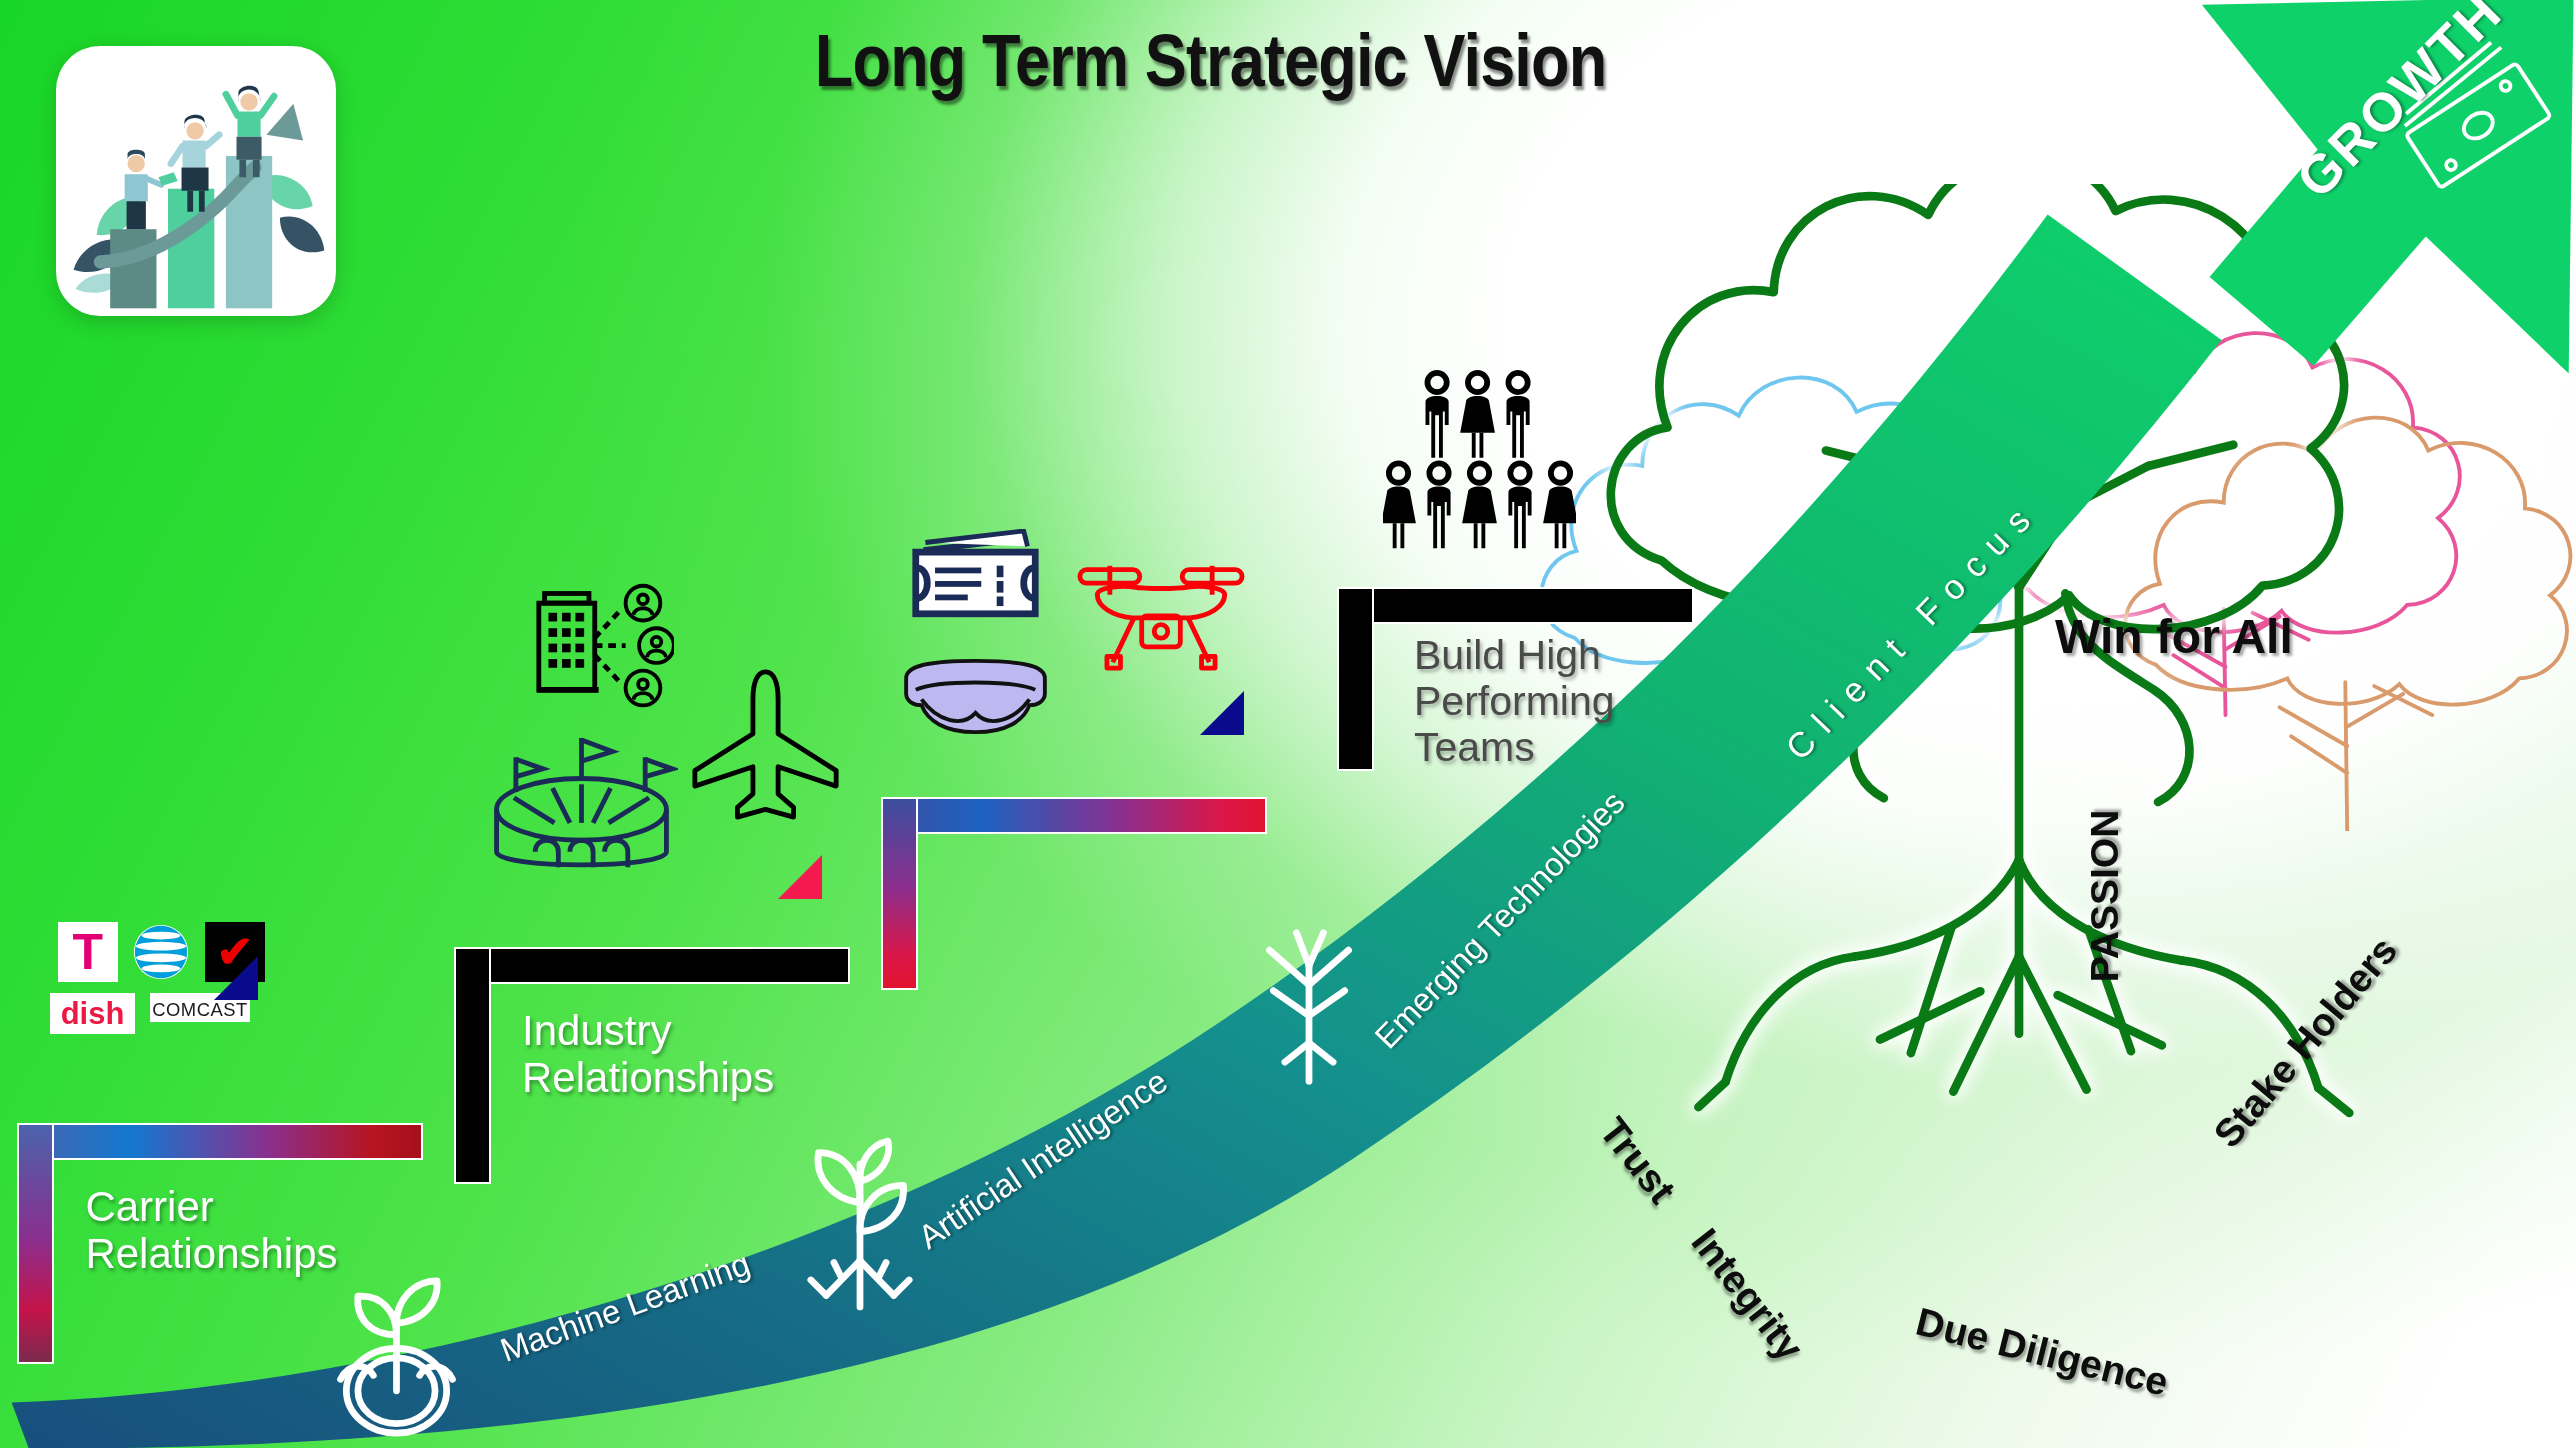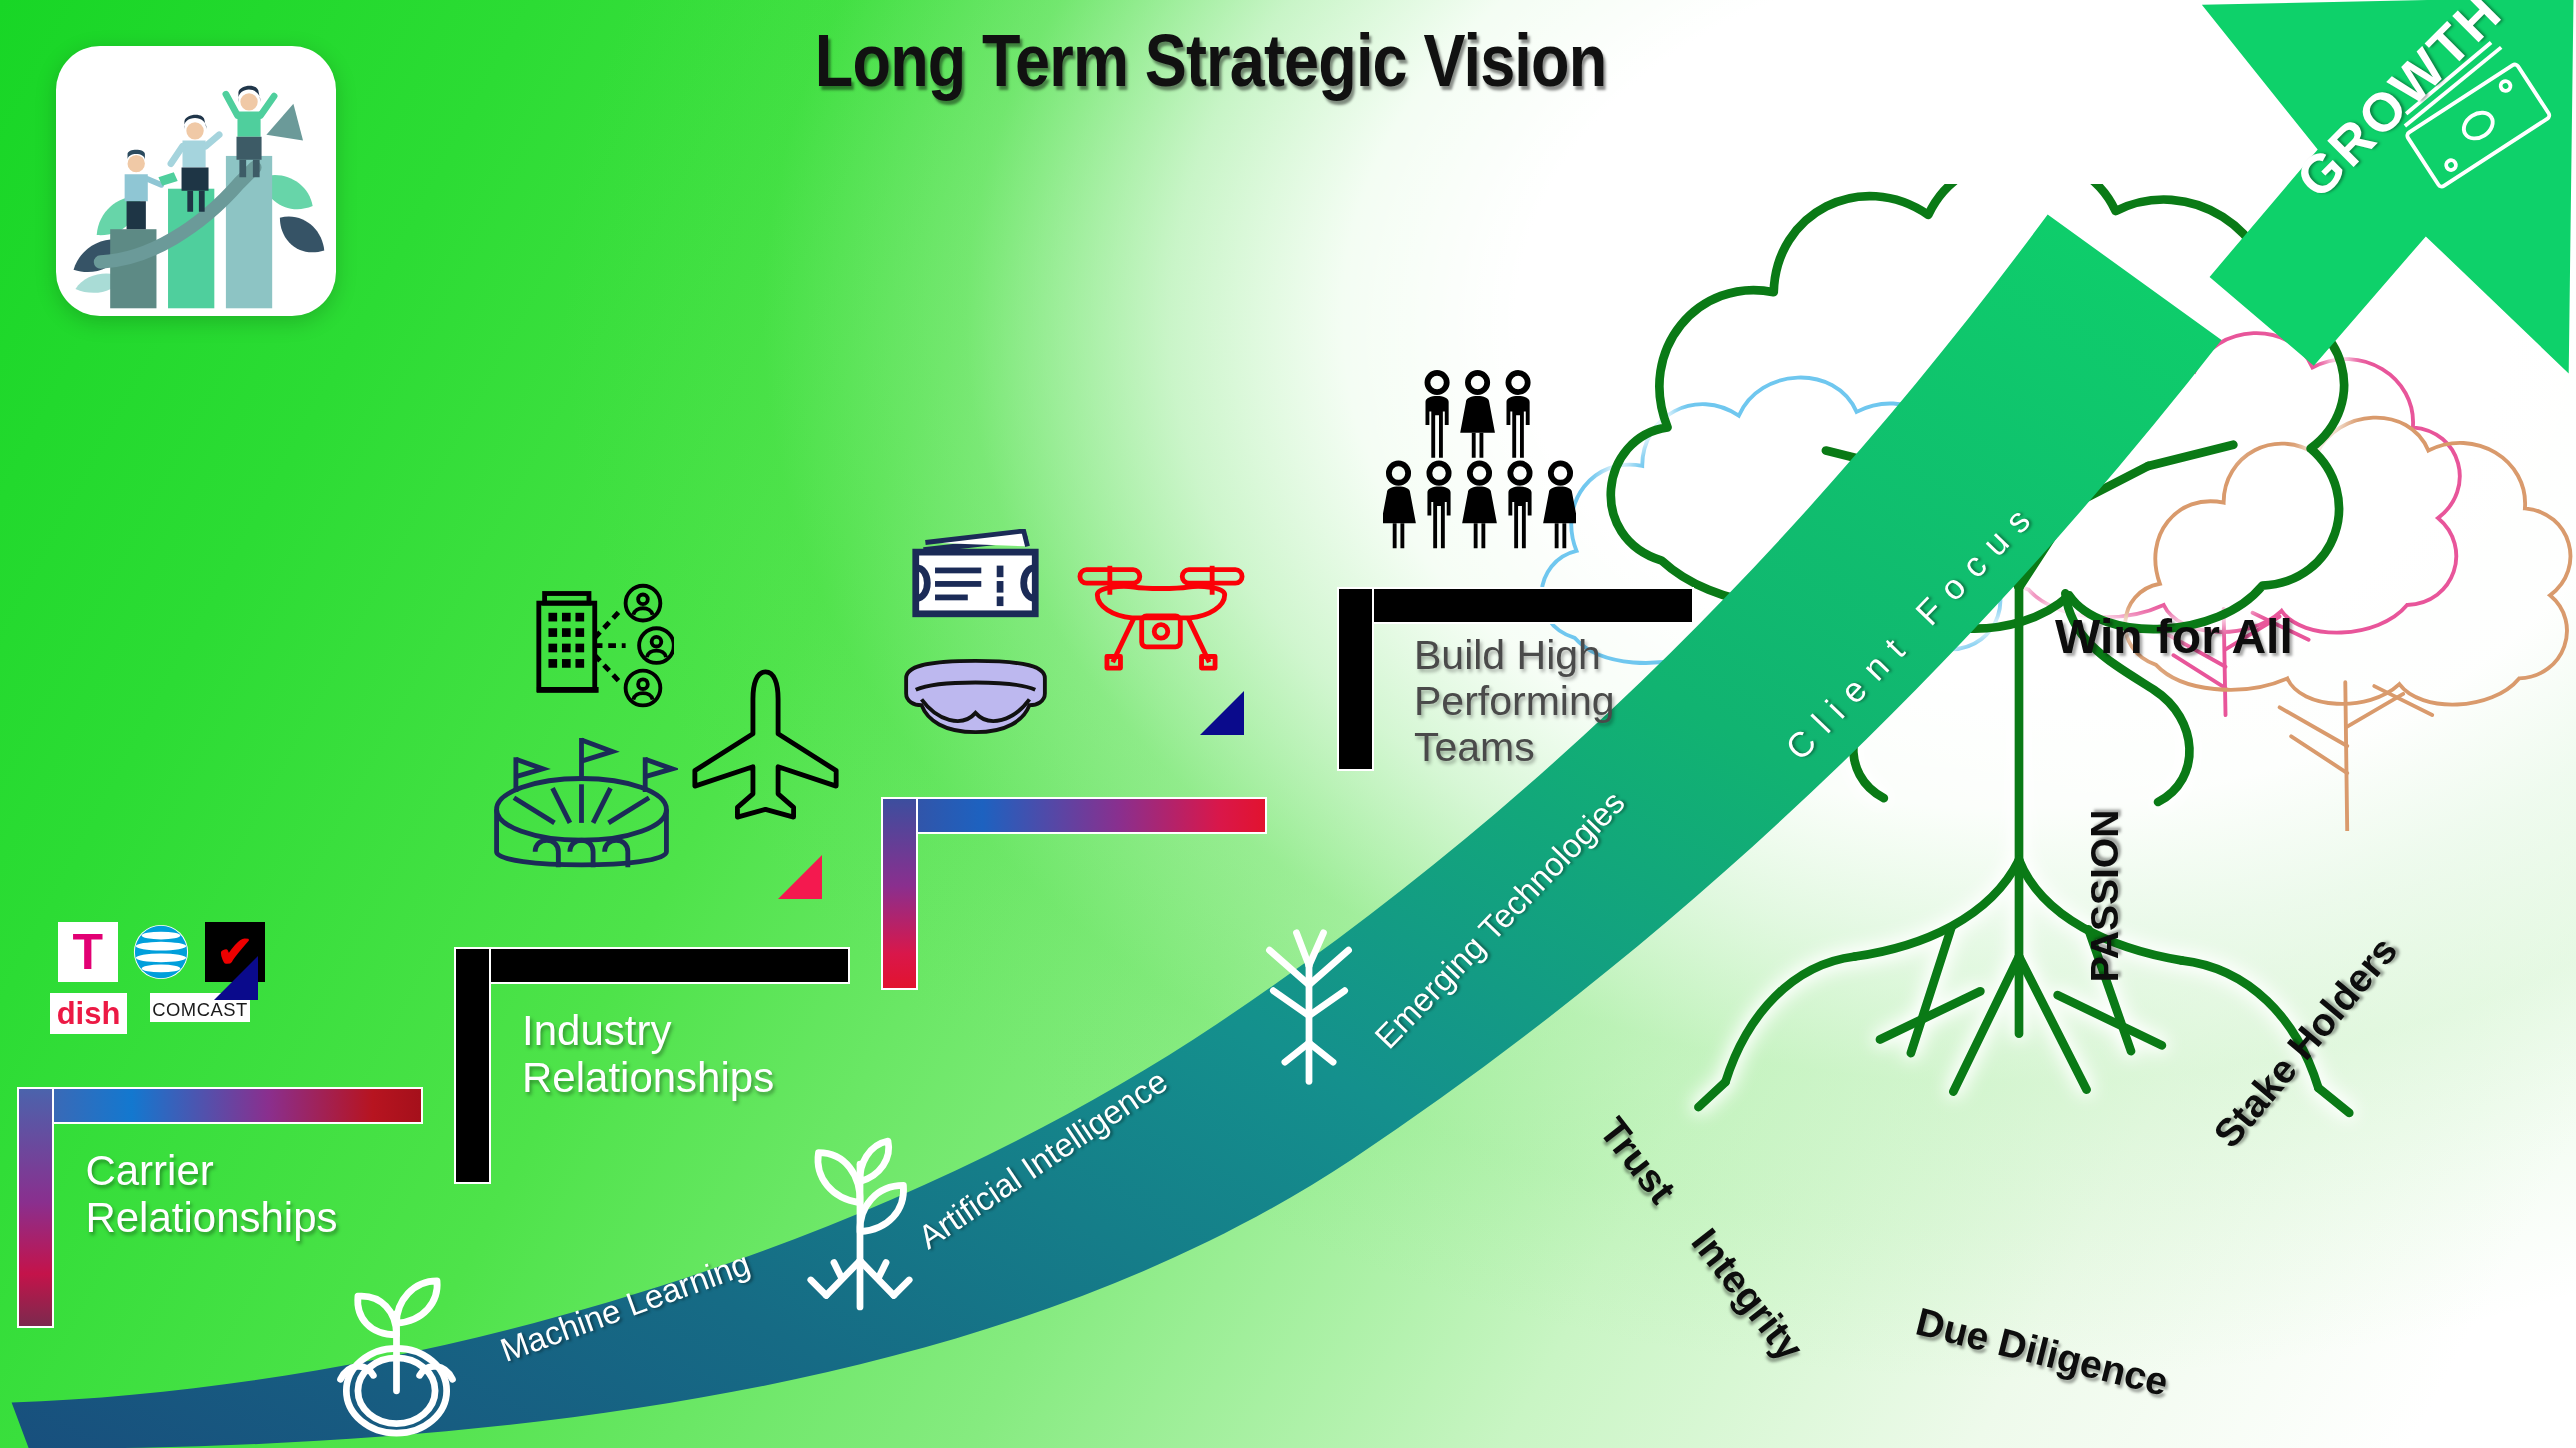--- a/index.html
+++ b/index.html
@@ -317,21 +317,21 @@
       <g fill="#fff">
         <ellipse cx="31" cy="14" rx="20" ry="4"></ellipse>
         <ellipse cx="31" cy="25" rx="26" ry="4.5"></ellipse>
         <ellipse cx="31" cy="37" rx="26" ry="4.5"></ellipse>
         <ellipse cx="31" cy="48" rx="20" ry="4"></ellipse>
       </g>
     </svg>
     <div style="position:absolute;left:155px;top:0;width:60px;height:60px;background:#000;display:flex;align-items:center;justify-content:center;">
       <span style="color:#ee0000;font-size:44px;line-height:1;font-weight:700;">✔</span>
     </div>
-    <div style="position:absolute;left:0px;top:71px;width:77px;height:41px;background:#fff;display:flex;align-items:center;justify-content:center;">
+    <div style="position:absolute;left:0px;top:71px;width:85px;height:41px;background:#fff;display:flex;align-items:center;justify-content:center;">
       <span style="color:#ec1944;font-size:31px;font-weight:700;line-height:1;">dish</span>
     </div>
     <div style="position:absolute;left:100px;top:71px;width:100px;height:29px;background:#fff;display:flex;align-items:flex-end;justify-content:center;padding-bottom:2.9px;">
       <span style="color:#1a1a1a;font-size:18.4px;font-weight:400;letter-spacing:0.5px;line-height:1;">COMCAST</span>
     </div>
   </div>
   <div class="tri" style="left:214px;top:956px;border-left:44px solid transparent;border-bottom:44px solid #0a0a8c;"></div>
 
   <svg class="icon-abs" style="left:529px;top:580px;width:145px;height:135px;" viewBox="0 0 150 140" fill="none" stroke="#000" stroke-width="5">
     <rect x="10" y="24" width="58" height="90"></rect>
@@ -468,21 +468,21 @@
       <circle cx="14" cy="14" r="10" fill="none" stroke="#000" stroke-width="6"></circle>
       <path d="M2 34 C2 26 26 26 26 34 L26 58 L22 58 L22 44 L20 44 L20 92 L16 92 L16 48 L12 48 L12 92 L8 92 L8 44 L6 44 L6 58 L2 58 Z"></path>
     </g>
     <g transform="translate(170,94)">
       <circle cx="14" cy="14" r="10" fill="none" stroke="#000" stroke-width="6"></circle>
       <path d="M2 34 C2 26 26 26 26 34 L32 66 L-4 66 Z"></path>
       <path d="M8 66 L8 92 L12 92 L12 66 Z M16 66 L16 92 L20 92 L20 66 Z"></path>
     </g>
   </svg>
 
-  <div class="brk" id="sec-carrier" style="width:406px;height:241px;">
+  <div class="brk" id="sec-carrier" style="width:406px;height:241px;margin-top:36px;">
     <div class="bar-top" style="width:406px;background:linear-gradient(90deg,#4b63ac 0%,#1378cf 28%,#8a2f8e 62%,#b71420 88%,#a5101b 100%);"></div>
     <div class="bar-left" style="height:241px;background:linear-gradient(180deg,#4b63ac 0%,#8a2f8e 48%,#c4134a 78%,#7b2a4e 100%);"></div>
     <div class="txt lbl-white sec-txt-carrier">Carrier
 Relationships</div>
   </div>
 
   <div class="brk" id="sec-industry" style="width:396px;height:237px;">
     <div class="bar-top" style="width:396px;background:#000;"></div>
     <div class="bar-left" style="height:237px;background:#000;"></div>
     <div class="txt lbl-white sec-txt-industry">Industry

